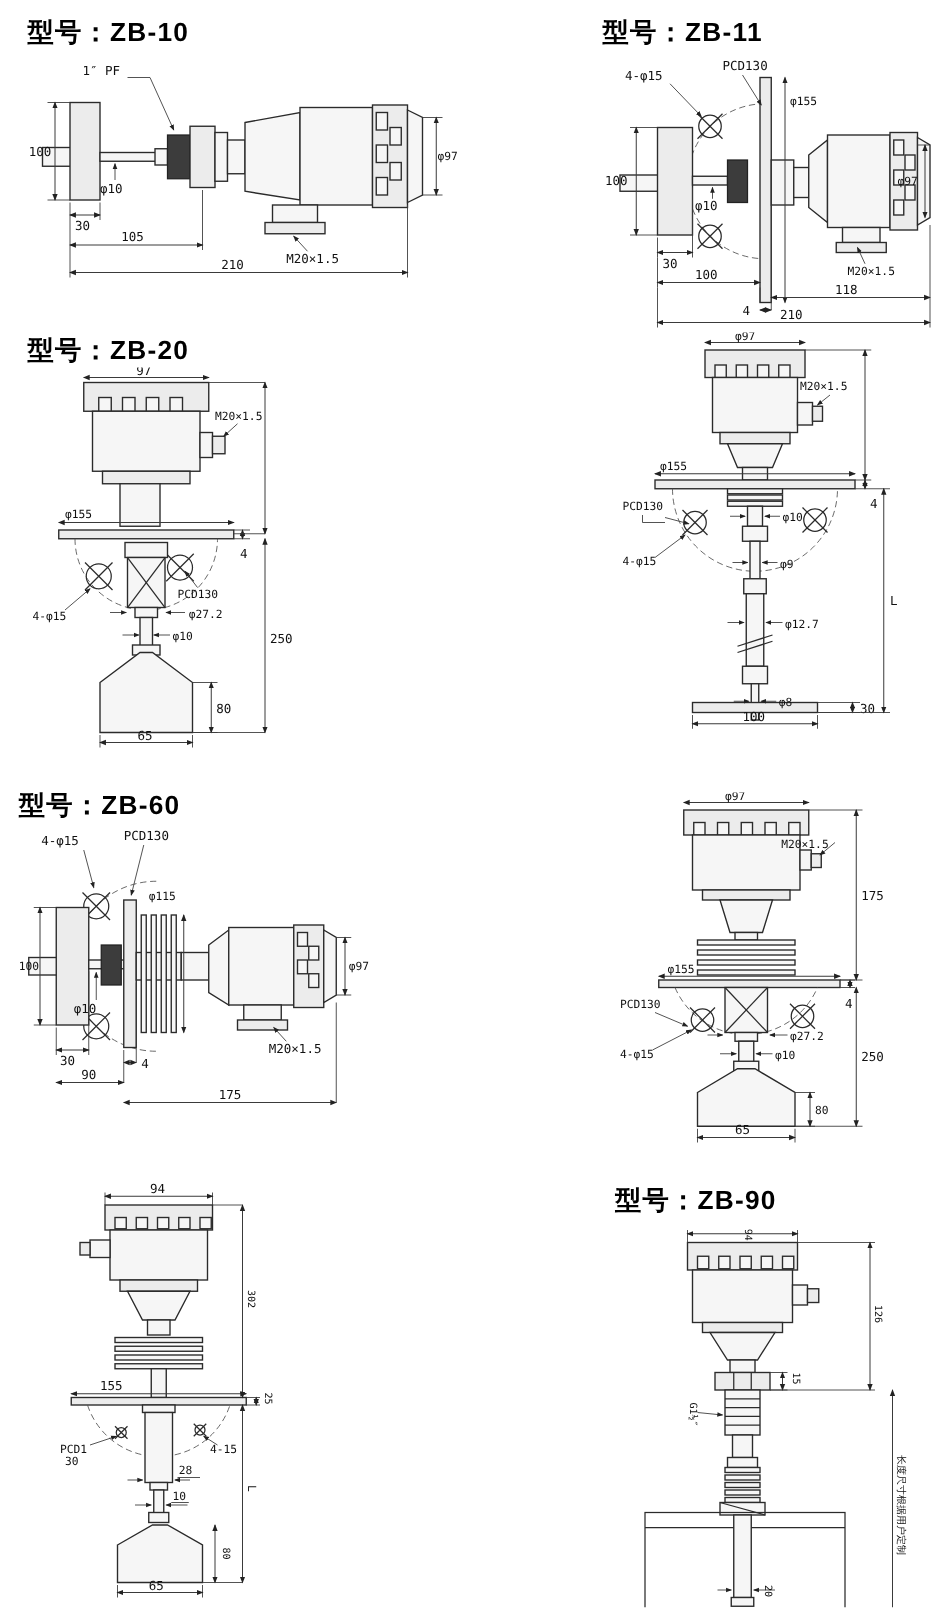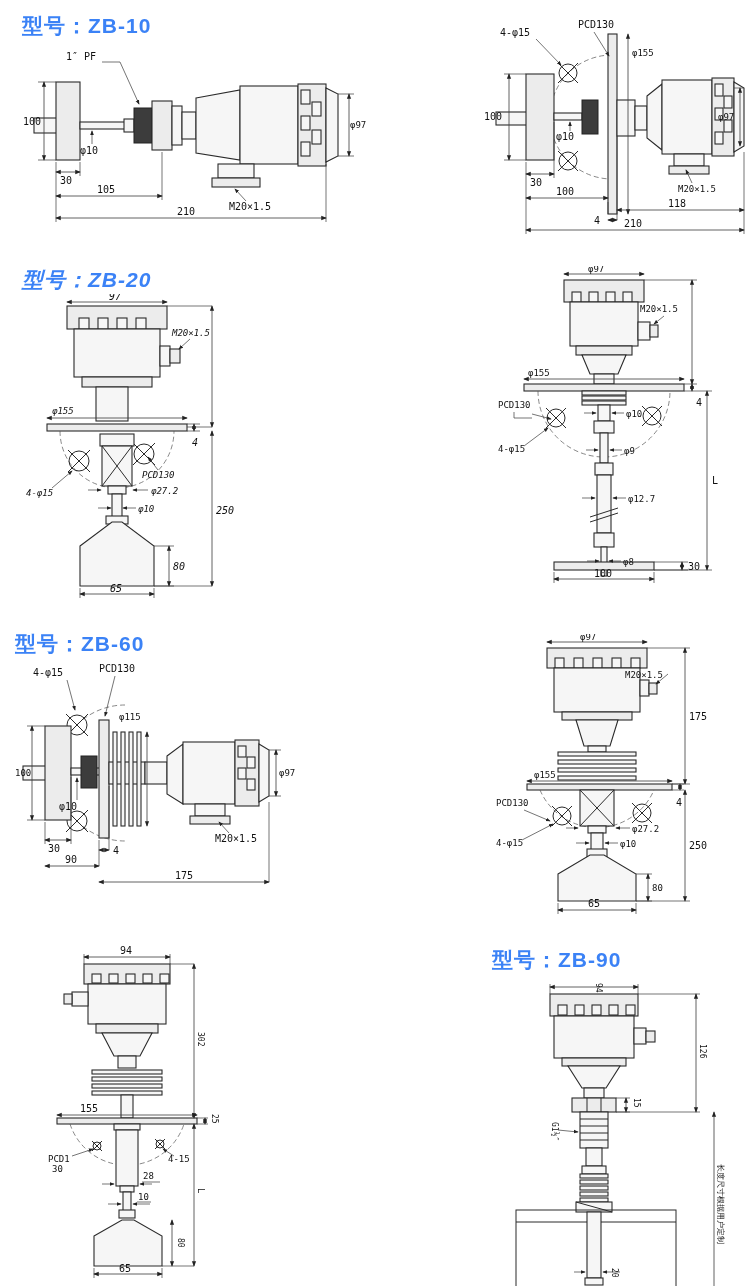--- a/index.html
+++ b/index.html
@@ -1,20 +1,20 @@
 <!DOCTYPE html>
 <html><head>
 <meta charset="utf-8">
 <style>
   html,body{margin:0;padding:0;background:#fff;}
   #page{position:relative;width:750px;height:1286px;background:#fff;overflow:hidden;
         font-family:"Liberation Sans",sans-serif;}
   .fig{position:absolute;}
   .fig-title{font-family:"Liberation Sans",sans-serif;font-weight:700;font-size:21px;
-             color:#3b82f6;letter-spacing:1px;white-space:nowrap;}
+             color:#000000;letter-spacing:1px;white-space:nowrap;}
   svg{display:block;}
   .ol{stroke:#2b2b2b;stroke-width:1.1;fill:#f6f6f6;}
   .ol2{stroke:#2b2b2b;stroke-width:1.1;fill:#ececec;}
   .dk{stroke:#222;stroke-width:1;fill:#3c3c3c;}
   .ln{stroke:#2b2b2b;stroke-width:1;fill:none;}
   .dl{stroke:#3a3a3a;stroke-width:.8;fill:none;}
   .ld{stroke:#3a3a3a;stroke-width:.7;fill:none;}
   .dsh{stroke:#555;stroke-width:.7;fill:none;stroke-dasharray:5 3;}
   .t{font-family:"DejaVu Sans Mono",monospace;font-size:10px;fill:#111;}
   .t9{font-family:"DejaVu Sans Mono",monospace;font-size:9px;fill:#111;}
@@ -82,20 +82,21 @@
         <path class="ld" d="M224,161 L213,149" marker-end="url(#ar)"></path>
         <line class="ld" x1="316" y1="54" x2="332" y2="54"></line>
           <line class="ld" x1="316" y1="116" x2="332" y2="116"></line>
         <line class="dl" x1="327" y1="54" x2="327" y2="116" marker-start="url(#ar)" marker-end="url(#ar)"></line>
         <text class="t9" x="328" y="88">φ97</text>
       </g>
     </svg>
   </div>
 
   <div class="fig" style="left:482px;top:12px;width:268px;">
+    <div class="fig-title"><span>型号：</span><span>ZB-11</span></div>
     <svg width="266" height="228" viewBox="0 0 266 228">
       <g>
         <path class="dsh" d="M130,43 A62,62 0 1 0 130,167"></path>
         <circle class="ln" cx="86" cy="61" r="9"></circle>
           <line class="ln" x1="76" y1="51" x2="96" y2="71"></line>
           <line class="ln" x1="96" y1="51" x2="76" y2="71"></line>
         <circle class="ln" cx="86" cy="149" r="9"></circle>
           <line class="ln" x1="76" y1="139" x2="96" y2="159"></line>
           <line class="ln" x1="96" y1="139" x2="76" y2="159"></line>
         <rect class="ol" x="14" y="100" width="32" height="13"></rect>
@@ -150,21 +151,21 @@
         <text class="t" x="142" y="215">210</text>
         <text class="t9" x="196" y="180">M20×1.5</text>
         <path class="ld" d="M210,171 L204,158" marker-end="url(#ar)"></path>
         <line class="ld" x1="262" y1="76" x2="252" y2="76"></line>
         <line class="dl" x1="258" y1="76" x2="258" y2="134" marker-start="url(#ar)" marker-end="url(#ar)"></line>
         <text class="t9" x="236" y="108">φ97</text>
       </g>
     </svg>
   </div>
 
-  <div class="fig" style="left:22px;top:266px;width:272px;font-style:italic;">
+  <div class="fig" style="left:22px;top:266px;width:272px;">
     <div class="fig-title"><span>型号：</span><span>ZB-20</span></div>
     <svg width="270" height="312" viewBox="0 0 270 312">
       <g>
         <rect class="ol2" x="45" y="12" width="100" height="23"></rect>
         <rect class="ol" x="57" y="24" width="10" height="11"></rect>
           <rect class="ol" x="76" y="24" width="10" height="11"></rect>
         <rect class="ol" x="95" y="24" width="10" height="11"></rect>
           <rect class="ol" x="114" y="24" width="10" height="11"></rect>
         <rect class="ol" x="52" y="35" width="86" height="48"></rect>
         <rect class="ol" x="138" y="52" width="10" height="20"></rect>

